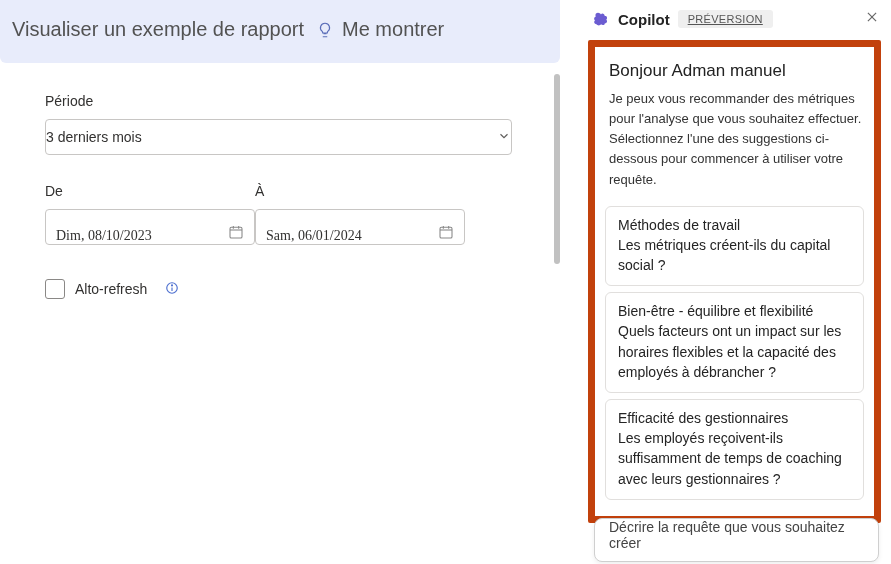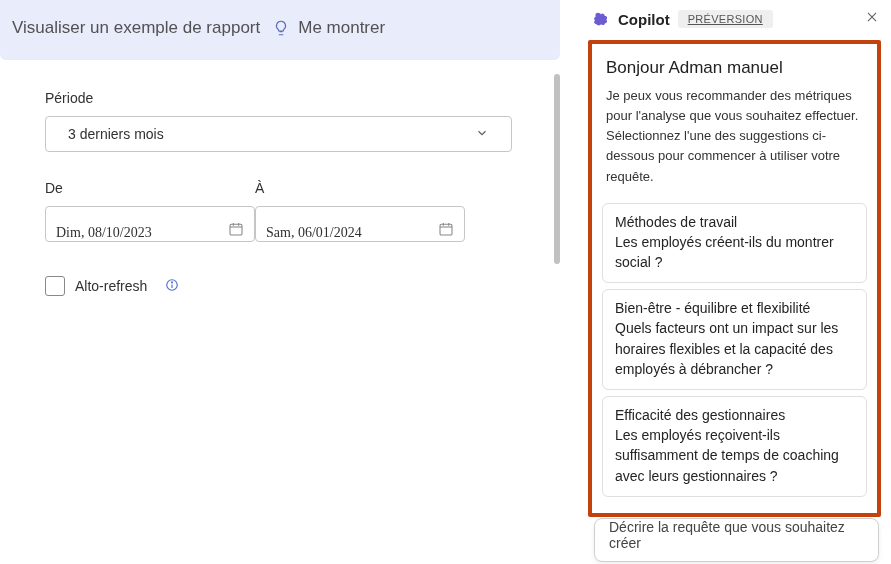--- a/index.html
+++ b/index.html
@@ -20,21 +20,21 @@
       width: 560px;
       height: 564px;
     }
     .top-banner {
       background: #e8ecfb;
       padding: 18px 16px 22px 12px;
       display: flex;
       align-items: center;
       border-radius: 0 0 6px 6px;
       color: #525252;
-      font-size: 17px;
+      font-size: 20px;
     }
     .banner-link {
       color: #525252;
     }
     .bulb-icon {
       margin: 0 8px 0 12px;
       display: inline-flex;
       align-items: center;
     }
     .form-section {
@@ -47,21 +47,21 @@
       display: block;
     }
     .select-box {
       width: 467px;
       height: 36px;
       border: 1px solid #c8c6c4;
       border-radius: 4px;
       display: flex;
       align-items: center;
       justify-content: space-between;
-      padding: 0 22px;
+      padding: 0 0;
       cursor: pointer;
       background: #fff;
       font-size: 14px;
       color: #323130;
       margin-bottom: 28px;
     }
     .chevron-wrap {
       color: #605e5c;
     }
     .date-row {
@@ -152,21 +152,21 @@
     }
     .close-x {
       margin-left: auto;
       color: #666;
       cursor: pointer;
       font-size: 16px;
     }
     .highlight-box {
       margin: 6px 0 0 8px;
       width: 293px;
-      border: 4px solid #c2410c;
+      border: 7px solid #c2410c;
       border-radius: 2px;
       padding: 10px 0 10px 0;
     }
     .greeting {
       font-size: 17px;
       color: #222;
       padding: 4px 12px 8px 14px;
     }
     .intro-text {
       font-size: 13px;
@@ -298,21 +298,21 @@
       </svg>
     </span>
   </div>
 
   <div class="highlight-box">
     <div class="greeting">Bonjour Adman manuel</div>
     <div class="intro-text">Je peux vous recommander des métriques pour l'analyse que vous souhaitez effectuer. Sélectionnez l'une des suggestions ci-dessous pour commencer à utiliser votre requête.</div>
 
     <div class="suggestion-card">
       <div class="card-title">Méthodes de travail</div>
-      <div class="card-body">Les employés créent-ils du montrer social ?</div>
+      <div class="card-body">Les métriques créent-ils du capital social ?</div>
     </div>
 
     <div class="suggestion-card">
       <div class="card-title">Bien-être - équilibre et flexibilité</div>
       <div class="card-body">Quels facteurs ont un impact sur les horaires flexibles et la capacité des employés à débrancher ?</div>
     </div>
 
     <div class="suggestion-card">
       <div class="card-title">Efficacité des gestionnaires</div>
       <div class="card-body">Les employés reçoivent-ils suffisamment de temps de coaching avec leurs gestionnaires ?</div>

